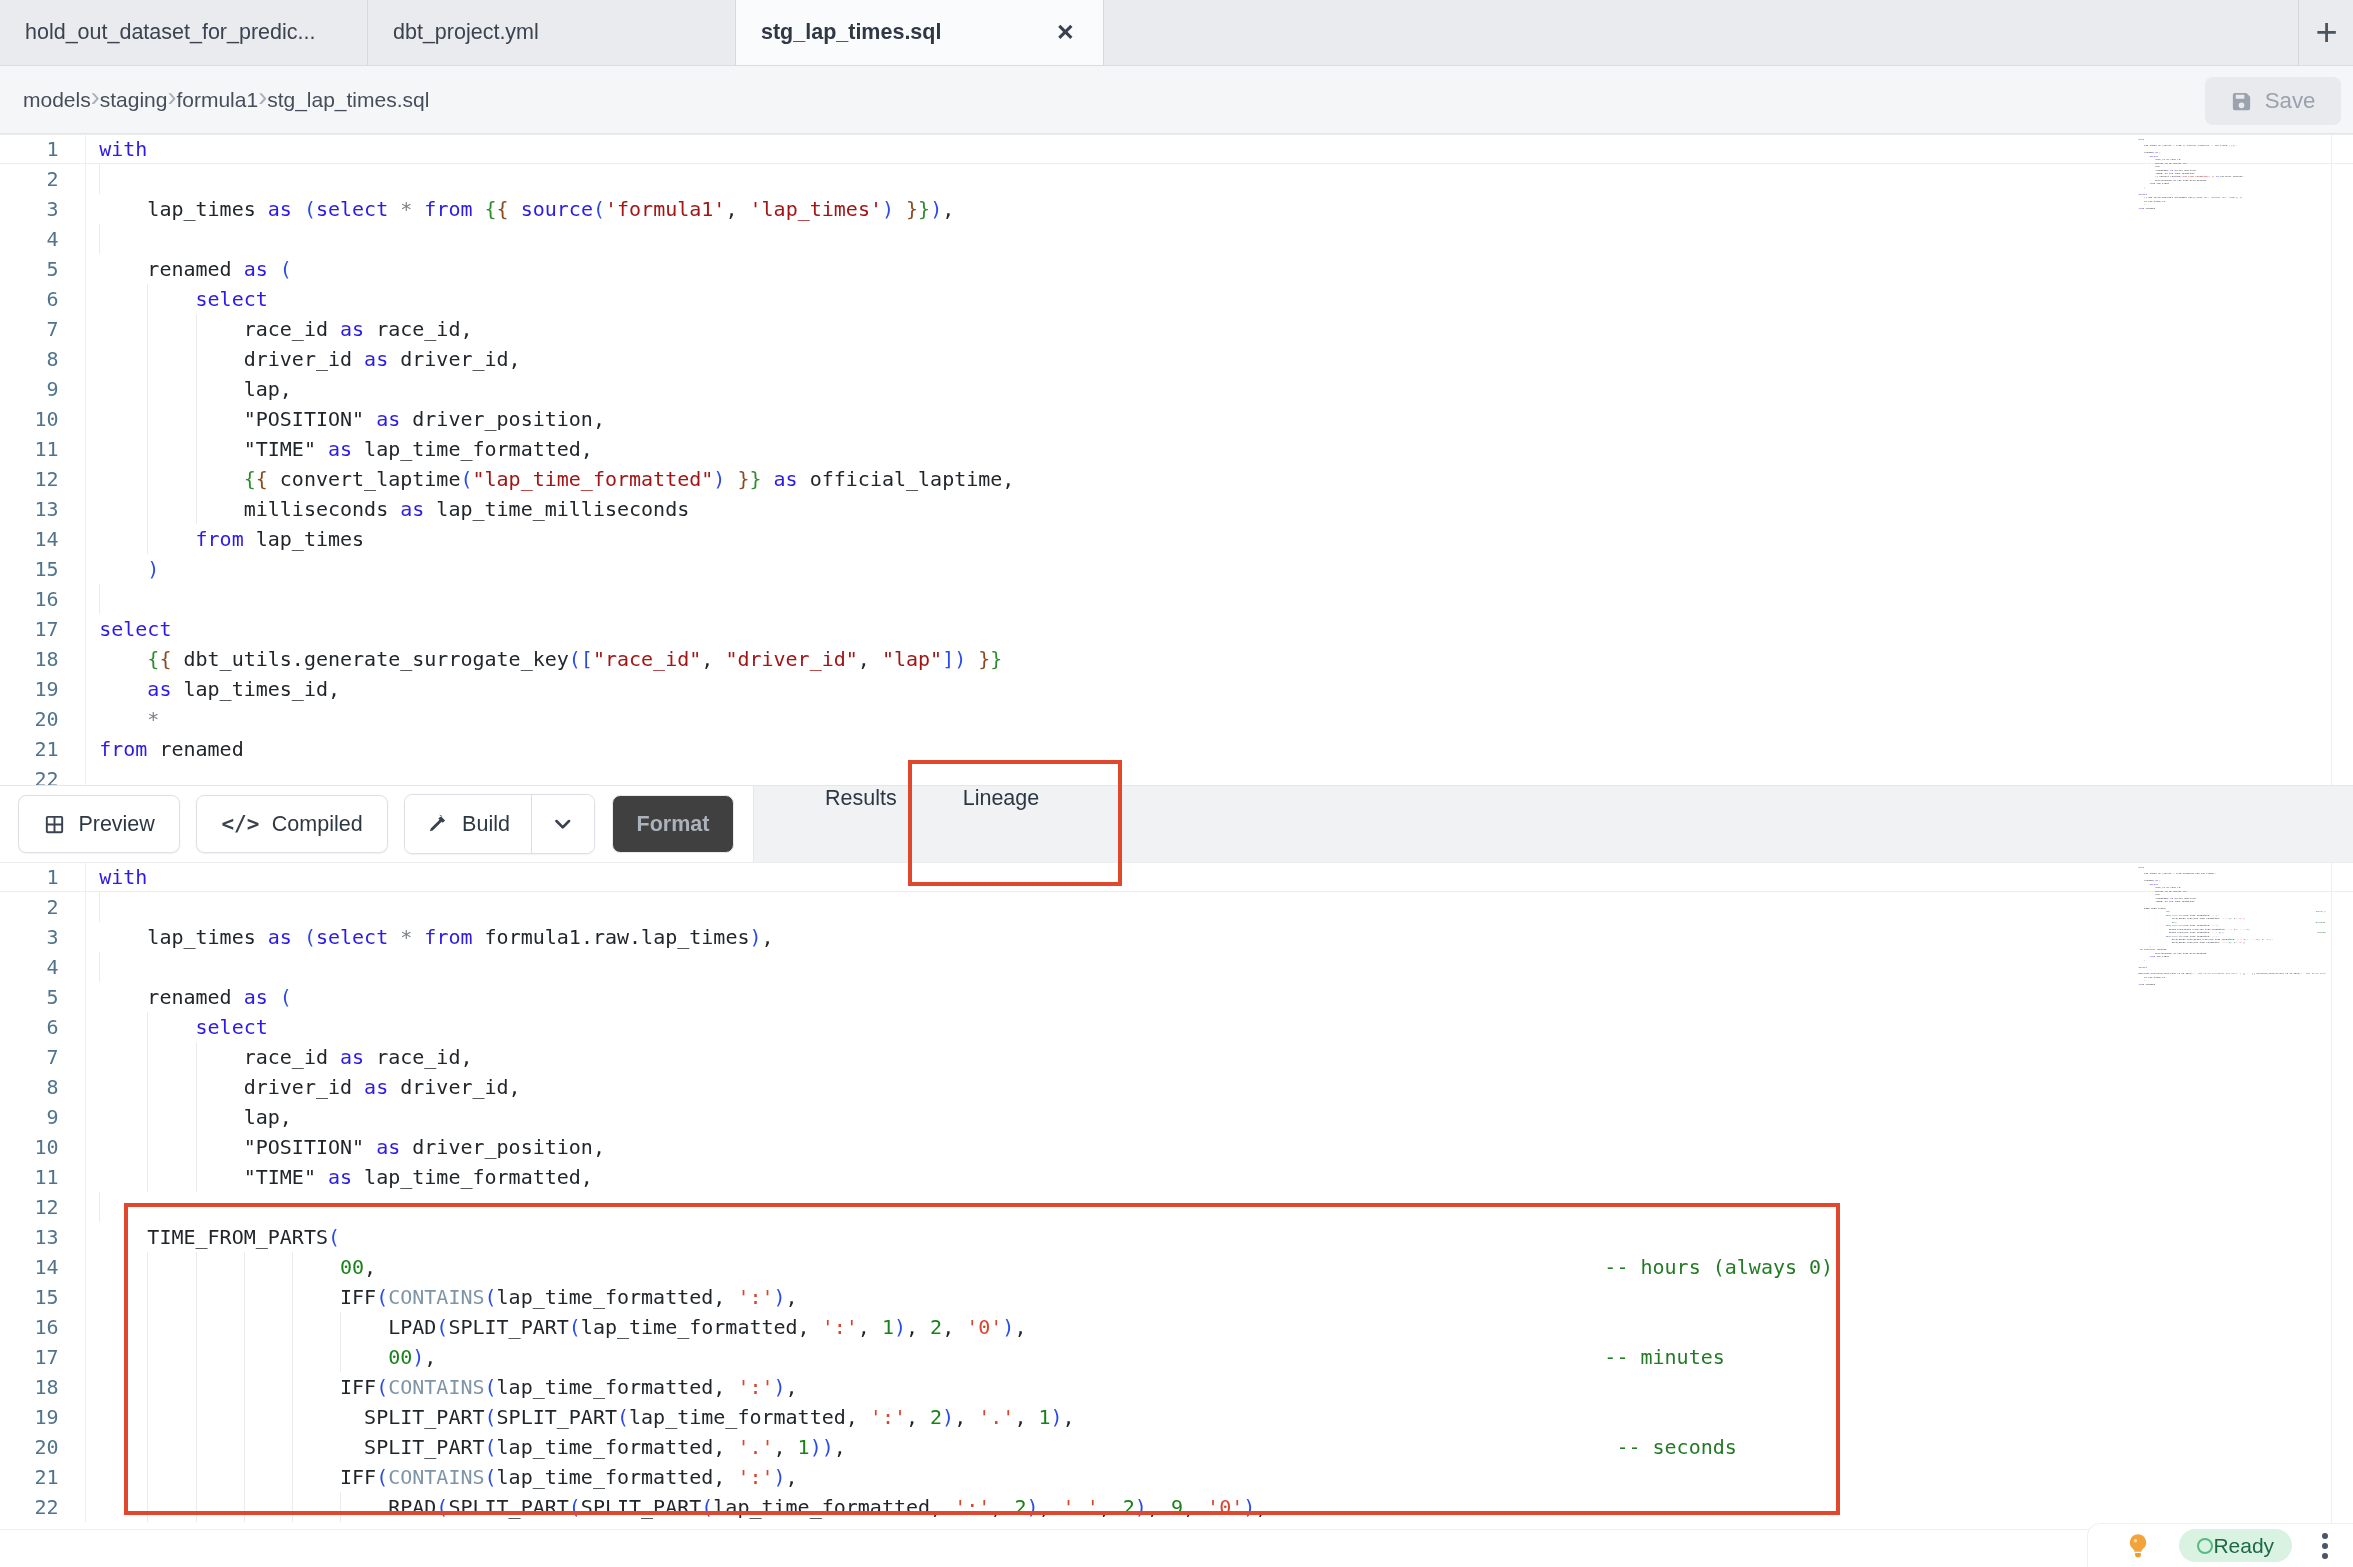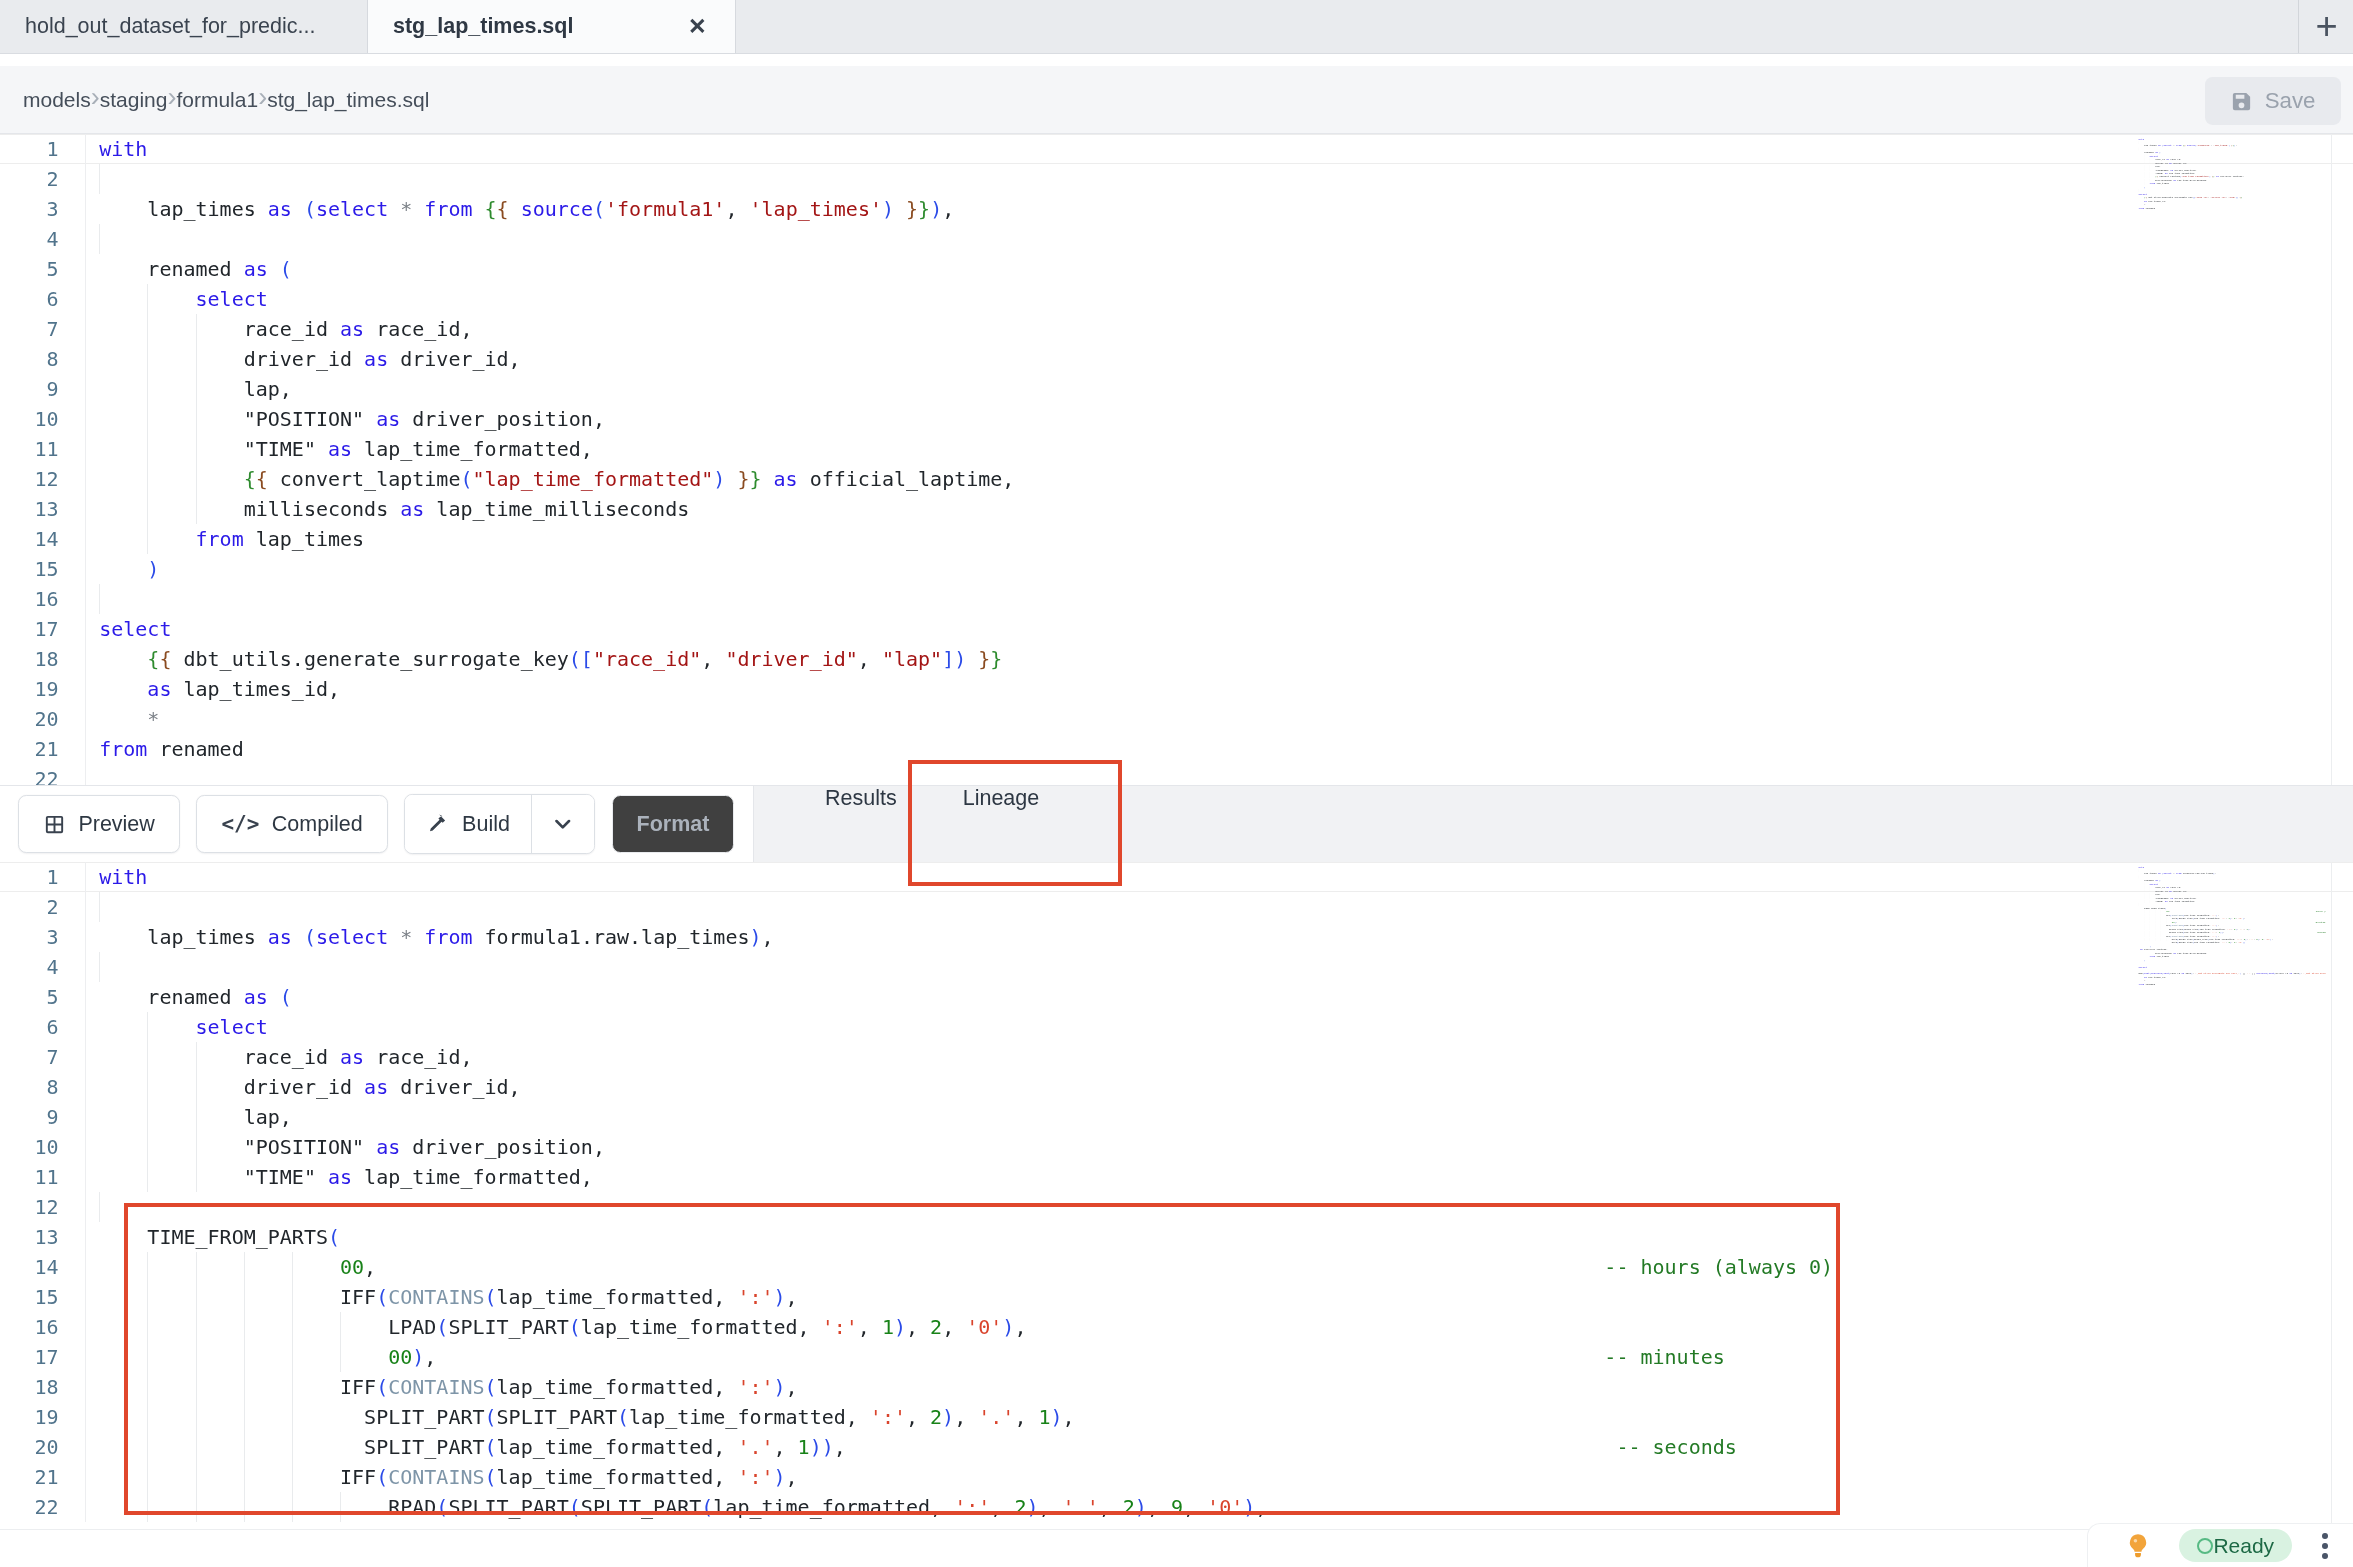--- a/index.html
+++ b/index.html
@@ -1,20 +1,20 @@
 <!DOCTYPE html>
 <html style="font-size:13.2px"><head>
 <meta charset="utf-8">
 <style>
   html,body{margin:0;padding:0;background:#fff;}
   .app{position:relative;width:2354px;height:1568px;overflow:hidden;background:#fff;
        font-family:"Liberation Sans",sans-serif;}
 
   
-  #tabbar{position:absolute;top:0;left:0;width:2354px;height:54px;background:#E9EBEE;
+  #tabbar{position:absolute;top:0;left:0;width:2354px;height:66px;background:#E9EBEE;
           border-bottom:0.8px solid #D9DCE1;display:flex;box-sizing:border-box;}
   .ftab{width:368px;box-sizing:border-box;border-right:0.8px solid #D6D9DE;display:flex;
         align-items:center;padding:0 25px;font-size:21.5px;color:#3A434F;font-weight:500;cursor:pointer;}
   .ftab.active{background:#FAFBFC;font-weight:700;color:#2F3844;justify-content:space-between;}
   .ftab .close{font-size:22.3px;color:#39424E;padding:0 3.3px;}
   .tab-filler{flex:1;border-right:0.8px solid #D2D5DA;}
   .newtab{width:55px;display:flex;align-items:center;justify-content:center;font-size:38px;
           color:#4A5360;font-weight:400;cursor:pointer;}
 
   
@@ -99,20 +99,23 @@
   .kebab i{width:5.8px;height:5.8px;border-radius:50%;background:#4A5568;}
 </style>
 </head>
 <body>
 
 <div class="app">
 
   <div id="tabbar">
     <div class="ftab">
       <span>hold_out_dataset_for_predic...</span>
+    </div>
+    <div class="ftab">
+      <span>dbt_project.yml</span>
     </div>
     <div class="ftab active">
       <span>stg_lap_times.sql</span>
       <span class="close">✕</span>
     </div>
     <div class="tab-filler"></div>
     <div class="newtab">+</div>
   </div>
 
   <div id="crumbbar">

